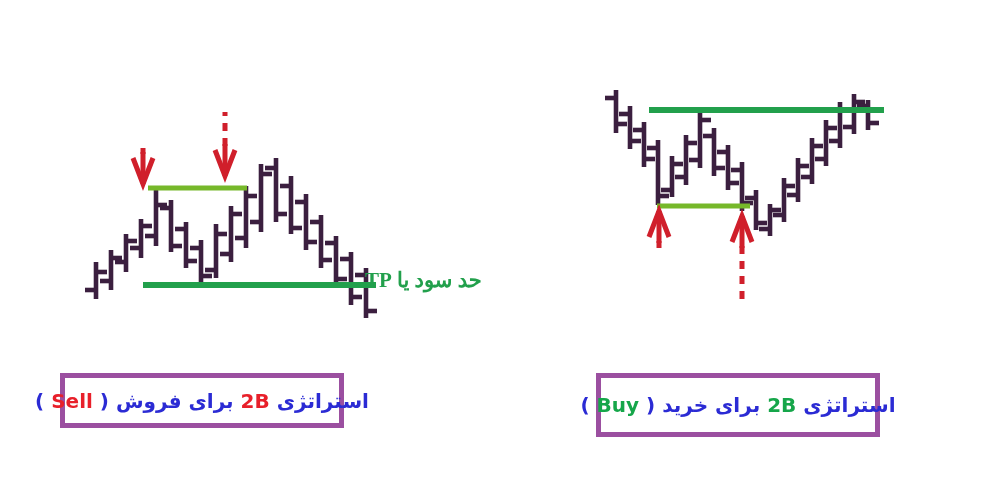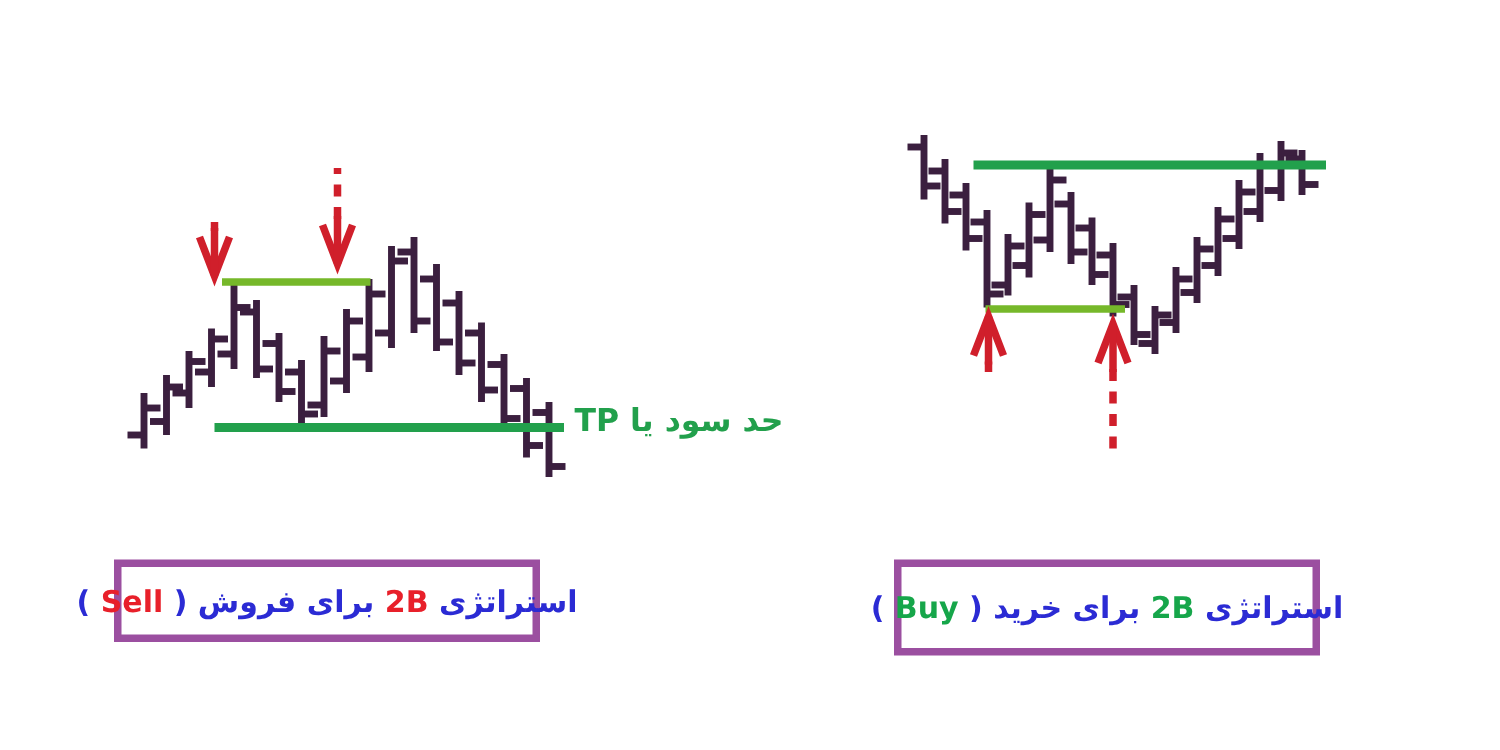--- a/index.html
+++ b/index.html
@@ -42,21 +42,21 @@
     box-sizing: border-box;
     border: 5px solid #9b4fa0;
     background: #ffffff;
     display: flex;
     align-items: center;
     justify-content: center;
     direction: rtl;
     white-space: nowrap;
   }
   #caption-sell {
-    left: 76px;
+    left: 60px;
     top: 373px;
     width: 284px;
     height: 55px;
   }
   #caption-buy {
     left: 596px;
     top: 373px;
     width: 284px;
     height: 64px;
   }
@@ -70,21 +70,21 @@
   .cap-green { color: #16a64a; }
 
   .tp-label {
     position: absolute;
     color: #22a04c;
     font-size: 21px;
     font-weight: bold;
     direction: rtl;
     white-space: nowrap;
   }
-  #tp-label-sell { left: 383px; top: 268px; }
+  #tp-label-sell { left: 365px; top: 268px; font-family: Liberation Serif, serif; }
 </style>
 </head>
 <body>
 
 <div class="stage">
 
   <div class="panel" id="panel-sell">
     <svg class="chart-svg" id="svg-sell" viewBox="0 0 500 360">
         <g>
           <g>

